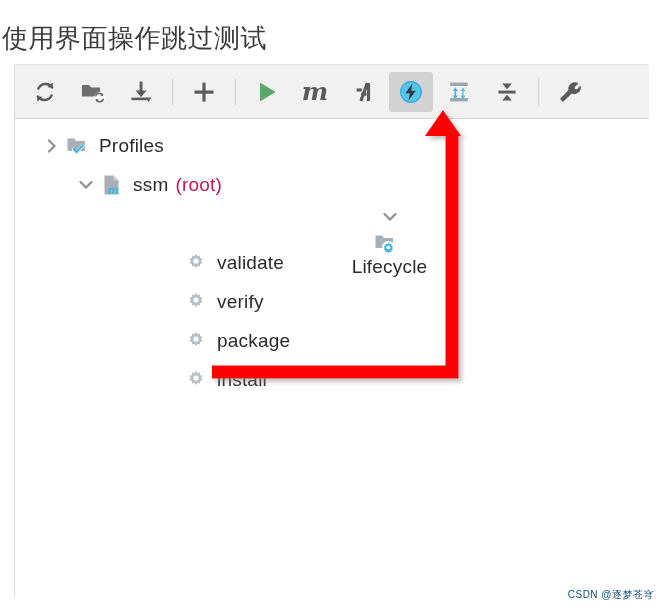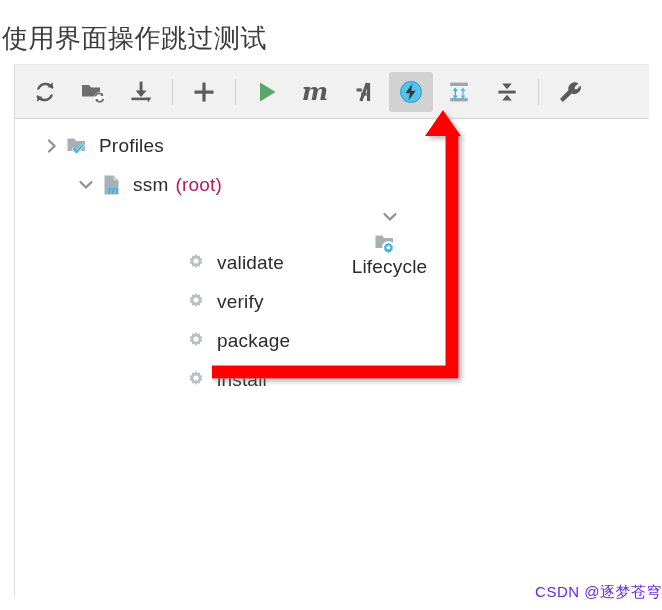--- a/index.html
+++ b/index.html
@@ -143,24 +143,24 @@
     left: 0;
     top: 0;
     width: 662px;
     height: 610px;
     pointer-events: none;
   }
 
   
   .watermark {
     position: absolute;
-    right: 0;
+    right: 8px;
     bottom: 8px;
-    font-size: 15px;
-    color: #6d28d9;
+    font-size: 10px;
+    color: #0c4a6e;
     letter-spacing: 0.5px;
     white-space: nowrap;
   }
 </style>
 </head>
 <body>
 
 <div class="page-title">使用界面操作跳过测试</div>
 
 <div class="maven-panel">

